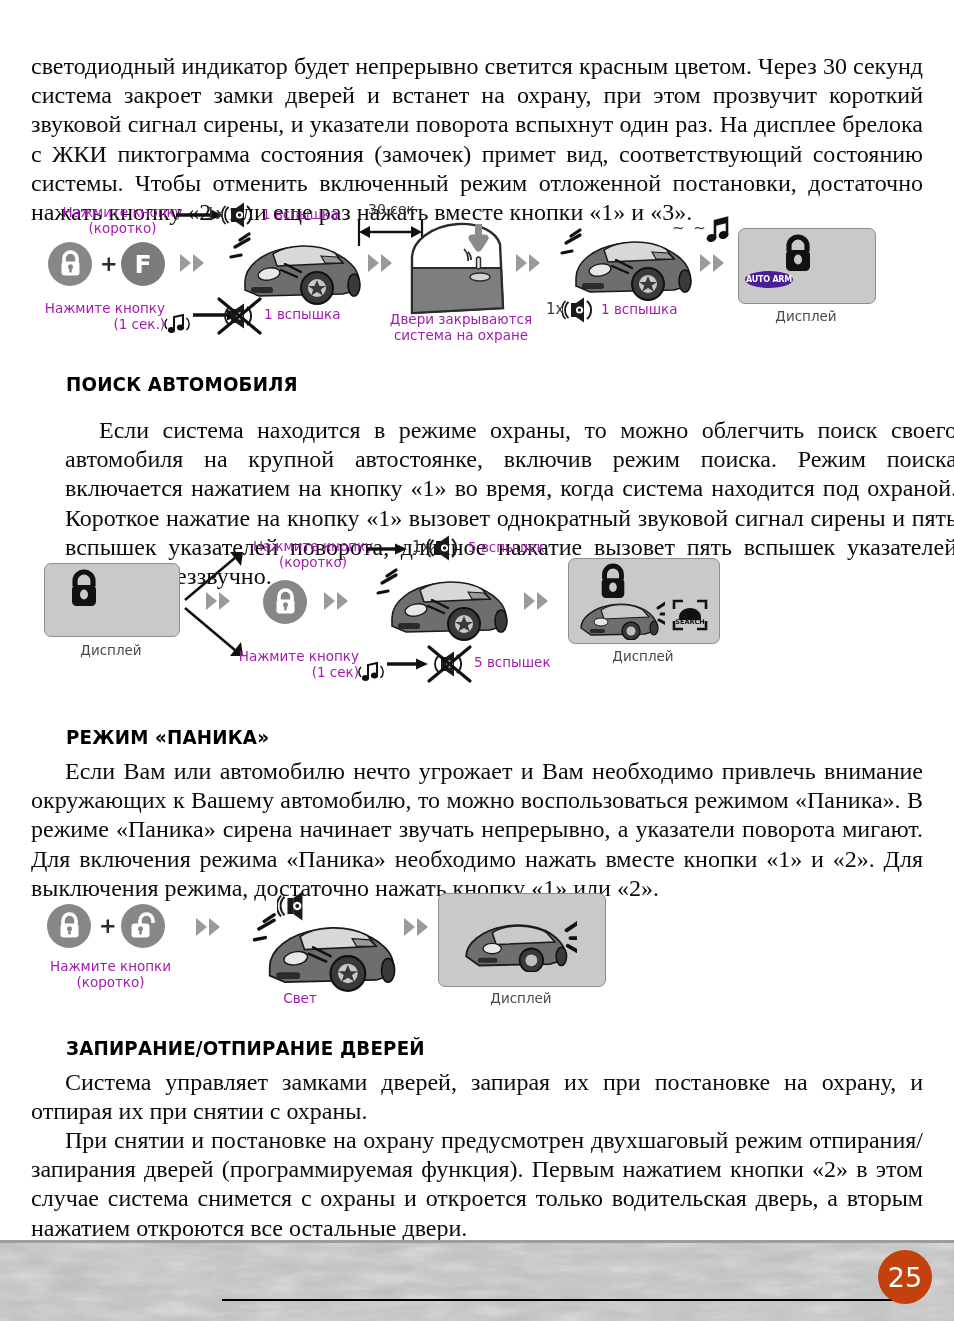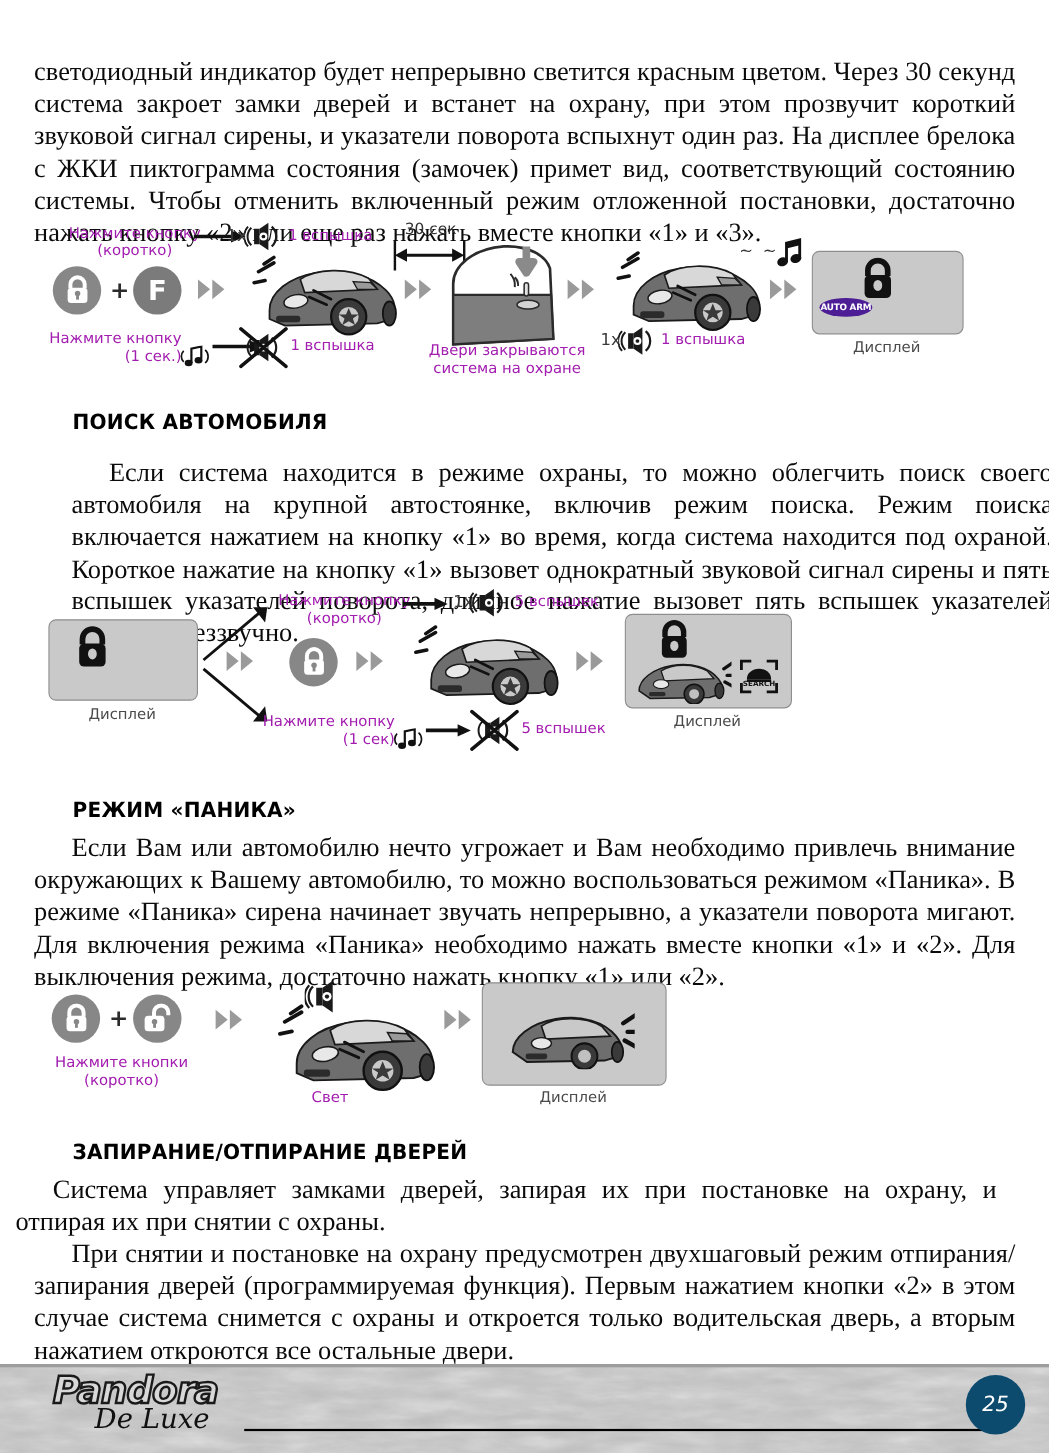--- a/index.html
+++ b/index.html
@@ -95,22 +95,22 @@
   .footer{
     position:absolute;left:0;right:0;bottom:0;height:81px;overflow:hidden;
   }
   .footer-bg{position:absolute;inset:0;}
   .brand{
     position:absolute;left:48px;top:6px;
     font-family:"DejaVu Serif", serif;
   }
   .pagebadge{
     position:absolute;right:22px;top:10px;width:54px;height:54px;border-radius:50%;
-    background:#0c4a6e;color:#fff;display:flex;align-items:center;justify-content:center;
-    font-family:"DejaVu Sans", sans-serif;font-size:19px;font-style:italic;
+    background:#c2410c;color:#fff;display:flex;align-items:center;justify-content:center;
+    font-family:"DejaVu Sans", sans-serif;font-size:27px;
   }
   .footrule{position:absolute;left:222px;right:38px;top:59px;height:2px;background:#000;}
   .divider-top{position:absolute;left:0;right:0;top:0;height:3px;background:#9d9d9d;}
 </style>
 </head>
 <body>
 
 <div class="page">
 
   <div class="para" style="left:31px;top:52px;width:892px;">светодиодный индикатор будет непрерывно светится красным цветом. Через 30 секунд система закроет замки дверей и встанет на охрану, при этом прозвучит короткий звуковой сигнал сирены, и указатели поворота вспыхнут один раз. На дисплее брелока с ЖКИ пиктограмма состояния (замочек) примет вид, соответствующий состоянию системы. Чтобы отменить включенный режим отложенной постановки, достаточно нажать кнопку «2» или еще раз нажать вместе кнопки «1» и «3».</div>
@@ -508,21 +508,21 @@
         <circle cx="56" cy="37" r="4.5" fill="#c0c0c0"></circle>
         <ellipse cx="79" cy="34" rx="4" ry="7" fill="#3a3a3a" stroke="#111" stroke-width="1.2"></ellipse>
         <path d="M83 14 L92 8 M86 20 L96 20 M84 26 L93 31" stroke="#111" stroke-width="3" stroke-linecap="round"></path>
       </svg>
     </div>
     <div class="lcd-cap" style="left:438px;top:100px;width:166px;">Дисплей</div>
   </div>
 
   <div class="heading" style="left:66px;top:1037px;">ЗАПИРАНИЕ/ОТПИРАНИЕ ДВЕРЕЙ</div>
 
-  <div class="para" style="left:14px;top:1068px;width:892px;">
+  <div class="para" style="left:31px;top:1068px;width:892px;">
     <span class="ind"></span><span>Система управляет замками дверей, запирая их при постановке на охрану, и отпирая их при снятии с охраны.</span>
   </div>
 
   <div class="para" style="left:31px;top:1126px;width:892px;">
     <span class="ind"></span><span>При снятии и постановке на охрану предусмотрен двухшаговый режим отпирания/запирания дверей (программируемая функция). Первым нажатием кнопки «2» в этом случае система снимется с охраны и откроется только водительская дверь, а вторым нажатием откроются все остальные двери.</span>
   </div>
 
   <div class="footer">
     <svg class="footer-bg" width="954" height="81" viewBox="0 0 954 81" preserveAspectRatio="none">
       <defs>
@@ -535,25 +535,19 @@
             <feFuncB type="linear" slope="0.55" intercept="0.45"></feFuncB>
           </feComponentTransfer>
         </filter>
       </defs>
       <rect width="954" height="81" fill="#b9b9b9"></rect>
       <rect width="954" height="81" filter="url(#marble)" opacity="0.95"></rect>
       <rect width="954" height="81" fill="#c6c6c6" opacity="0.25"></rect>
     </svg>
     <div class="divider-top"></div>
 
-    <div class="brand">
-      <div style="font-family:'DejaVu Sans',sans-serif;font-weight:bold;font-style:italic;font-size:34px;
-                  color:#d8d8d8;-webkit-text-stroke:2.2px #1a1a1a;letter-spacing:-1px;line-height:36px;">Pandora</div>
-      <div style="font-family:'DejaVu Serif',serif;font-style:italic;font-size:25px;color:#111;
-                  margin-left:38px;margin-top:-6px;line-height:27px;">De Luxe</div>
-    </div>
 
     <div class="footrule"></div>
 
     <div class="pagebadge">25</div>
   </div>
 
 </div>
 
 </body></html>

